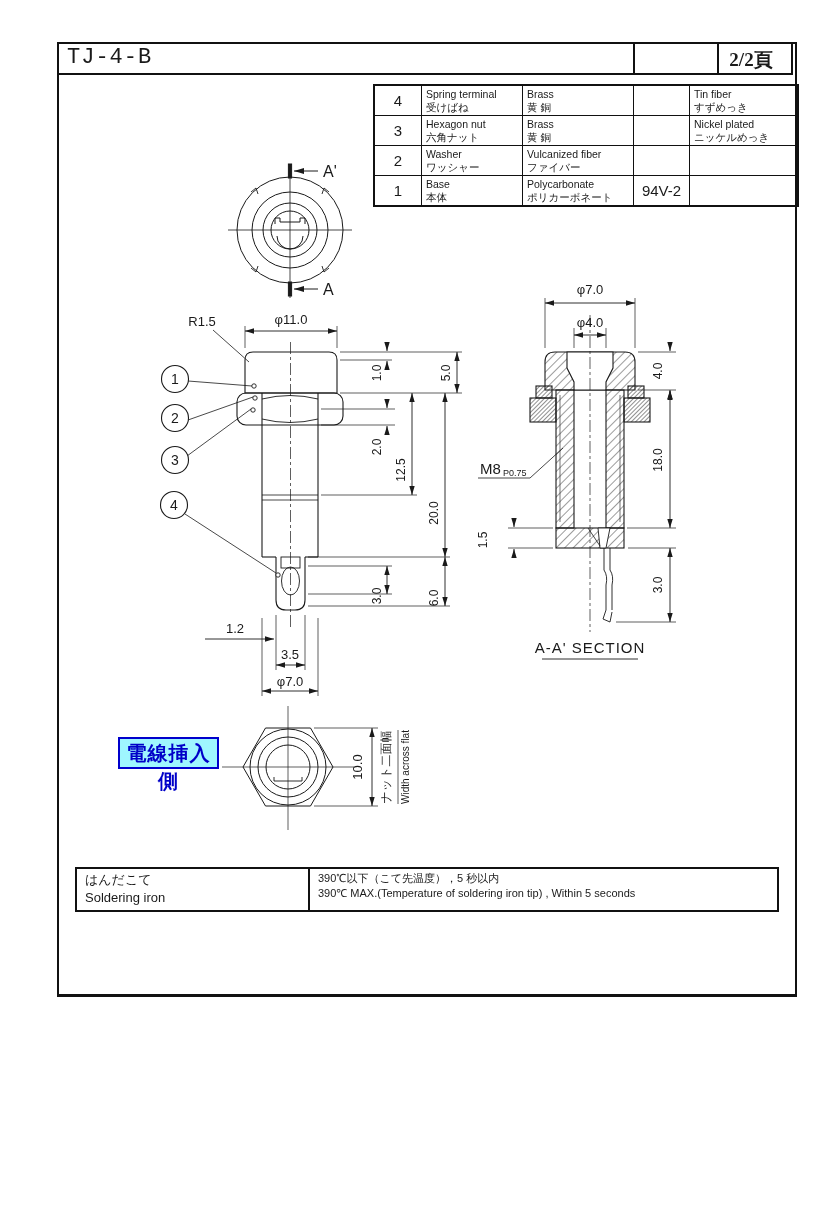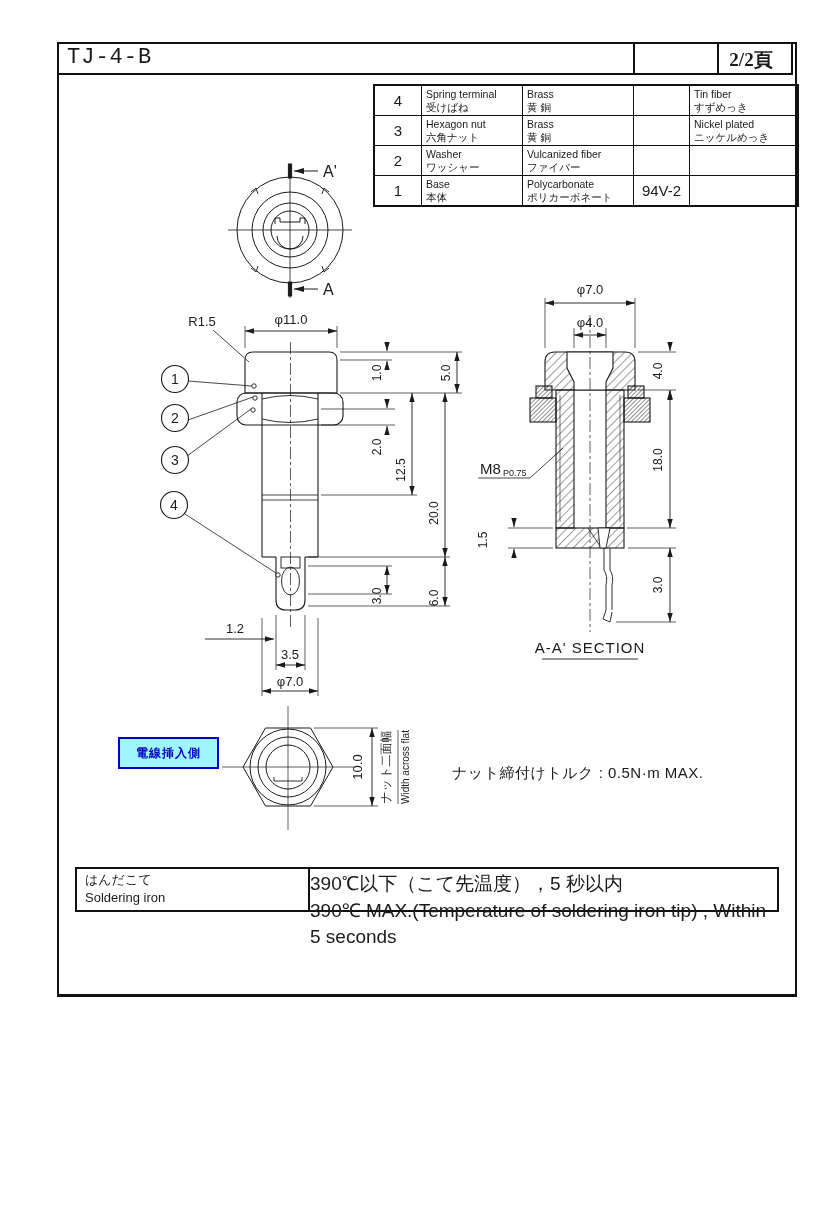--- a/index.html
+++ b/index.html
@@ -24,27 +24,27 @@
   #parts-table .ul{width:47px;text-align:center;font-size:15px;}
   #parts-table .fn{width:99px;}
   #parts-table tr.hdr td{text-align:center;}
   #parts-table .h-en{font-size:12px;letter-spacing:1px;}
   #parts-table .h-jp{font-size:10px;letter-spacing:1px;}
   table{border:2px solid #111;}
   
   #solder-table{left:75px;top:867px;width:700px;height:41px;border:2px solid #111;display:flex;}
   #solder-left{width:233px;border-right:2px solid #111;padding:2px 8px;box-sizing:border-box;
                font-size:13px;line-height:1.4;}
-  #solder-right{flex:1;padding:2px 0;box-sizing:border-box;font-size:19px;line-height:1.4;}
+  #solder-right{flex:1;padding:2px 8px;box-sizing:border-box;font-size:11px;line-height:1.4;}
   
   #notes{left:80px;top:918px;width:712px;font-size:12px;}
   #notes .note{margin-bottom:12px;letter-spacing:0.2px;}
   
   #wire-label{left:118px;top:737px;width:97px;height:28px;border:2px solid #0000cc;
-              background:#9ff6ff;color:#0000c8;font-weight:bold;font-size:12px;
+              background:#9ff6ff;color:#0000c8;font-weight:bold;font-size:20px;
               text-align:center;line-height:28px;letter-spacing:1px;}
   
   #torque{left:452px;top:764px;font-size:15px;letter-spacing:0.5px;}
   svg text{font-family:"Liberation Sans",sans-serif;fill:#1a1a1a;}
   .dim{font-size:13px;}
   .dims{font-size:12px;}
 </style>
 </head>
 <body>
 
@@ -336,21 +336,20 @@
       </g>
       <line x1="262" y1="30" x2="262" y2="108" marker-start="url(#arr)" marker-end="url(#arr)" stroke-width="0.9"></line>
     </g>
     <text x="252" y="69" class="dim" text-anchor="middle" transform="rotate(-90 252 69)">10.0</text>
     <text x="280" y="69" font-size="12" text-anchor="middle" transform="rotate(-90 280 69)">ナット二面幅</text>
     <text x="299" y="69" font-size="10" text-anchor="middle" transform="rotate(-90 299 69)">Width across flat</text>
   </svg>
 
   <div id="wire-label" class="abs" style="background: rgb(159, 246, 255); color: rgb(0, 0, 200); border-color: rgb(0, 0, 204);">電線挿入側</div>
 
-  <div id="torque" class="abs">ナット締付けトルク : 0.5N·m MAX.</div>
 
   <div id="solder-table" class="abs">
     <div id="solder-left">
       <div>はんだこて</div>
       <div>Soldering iron</div>
     </div>
     <div id="solder-right">
       <div>390℃以下（こて先温度），5 秒以内</div>
       <div>390℃ MAX.(Temperature of soldering iron tip) , Within 5 seconds</div>
     </div>

